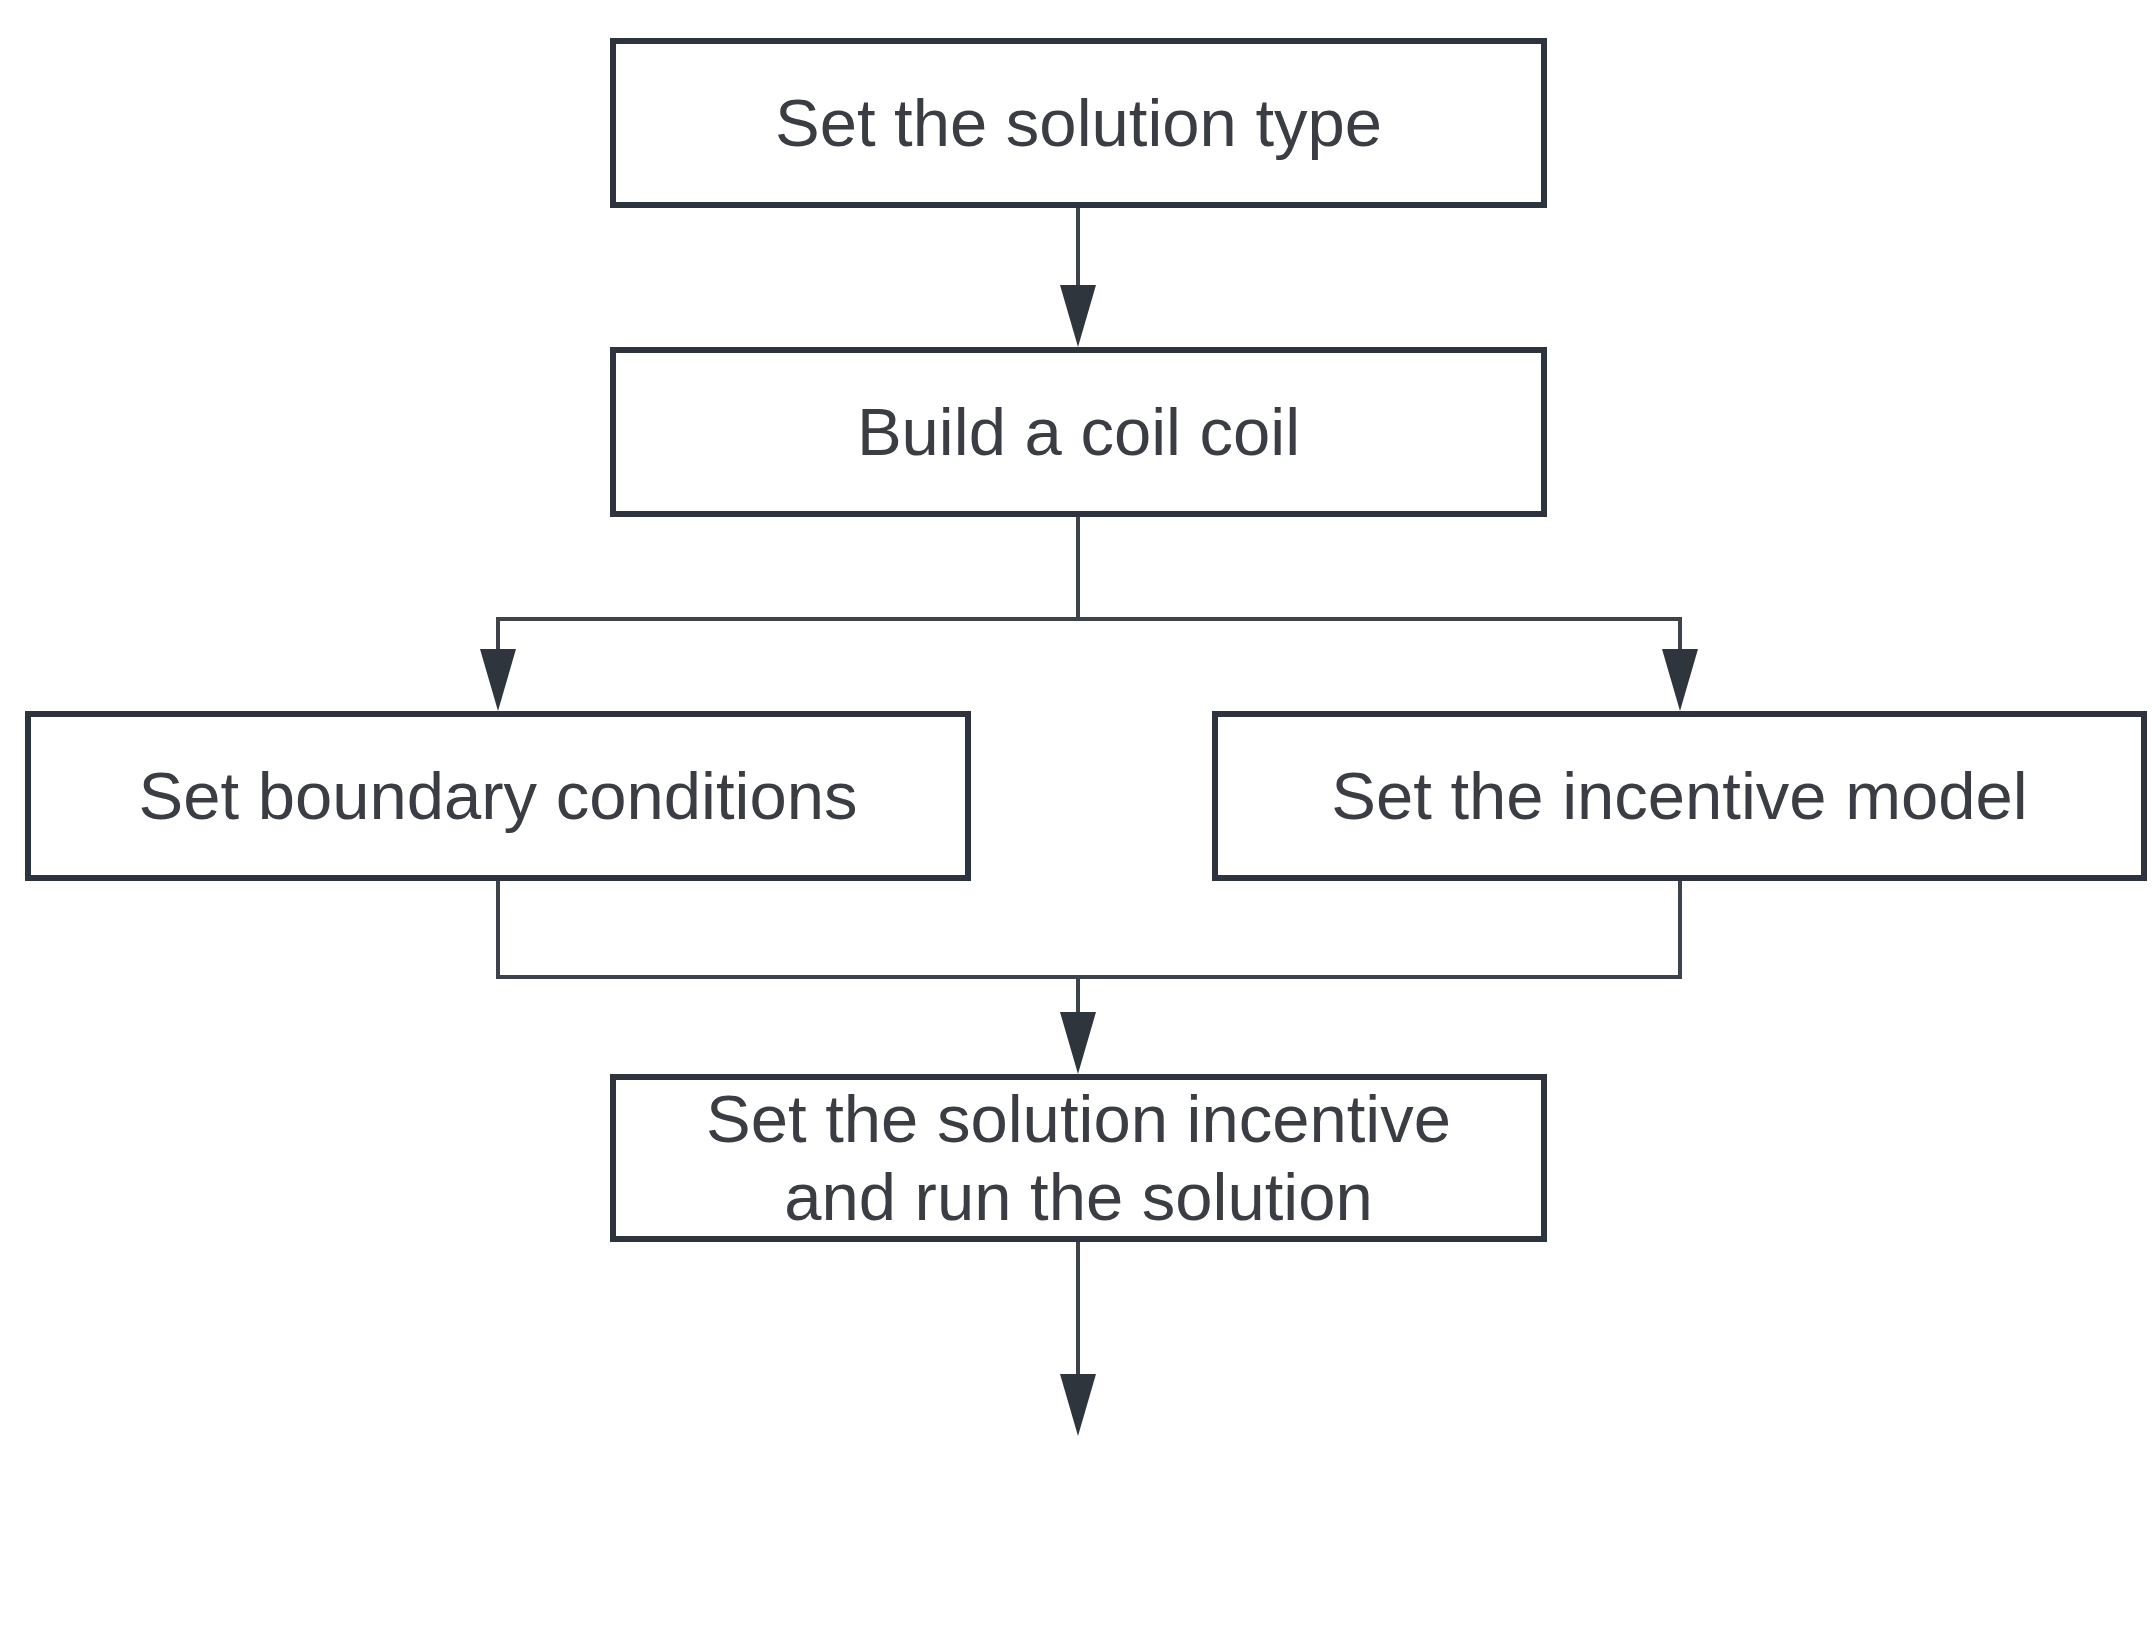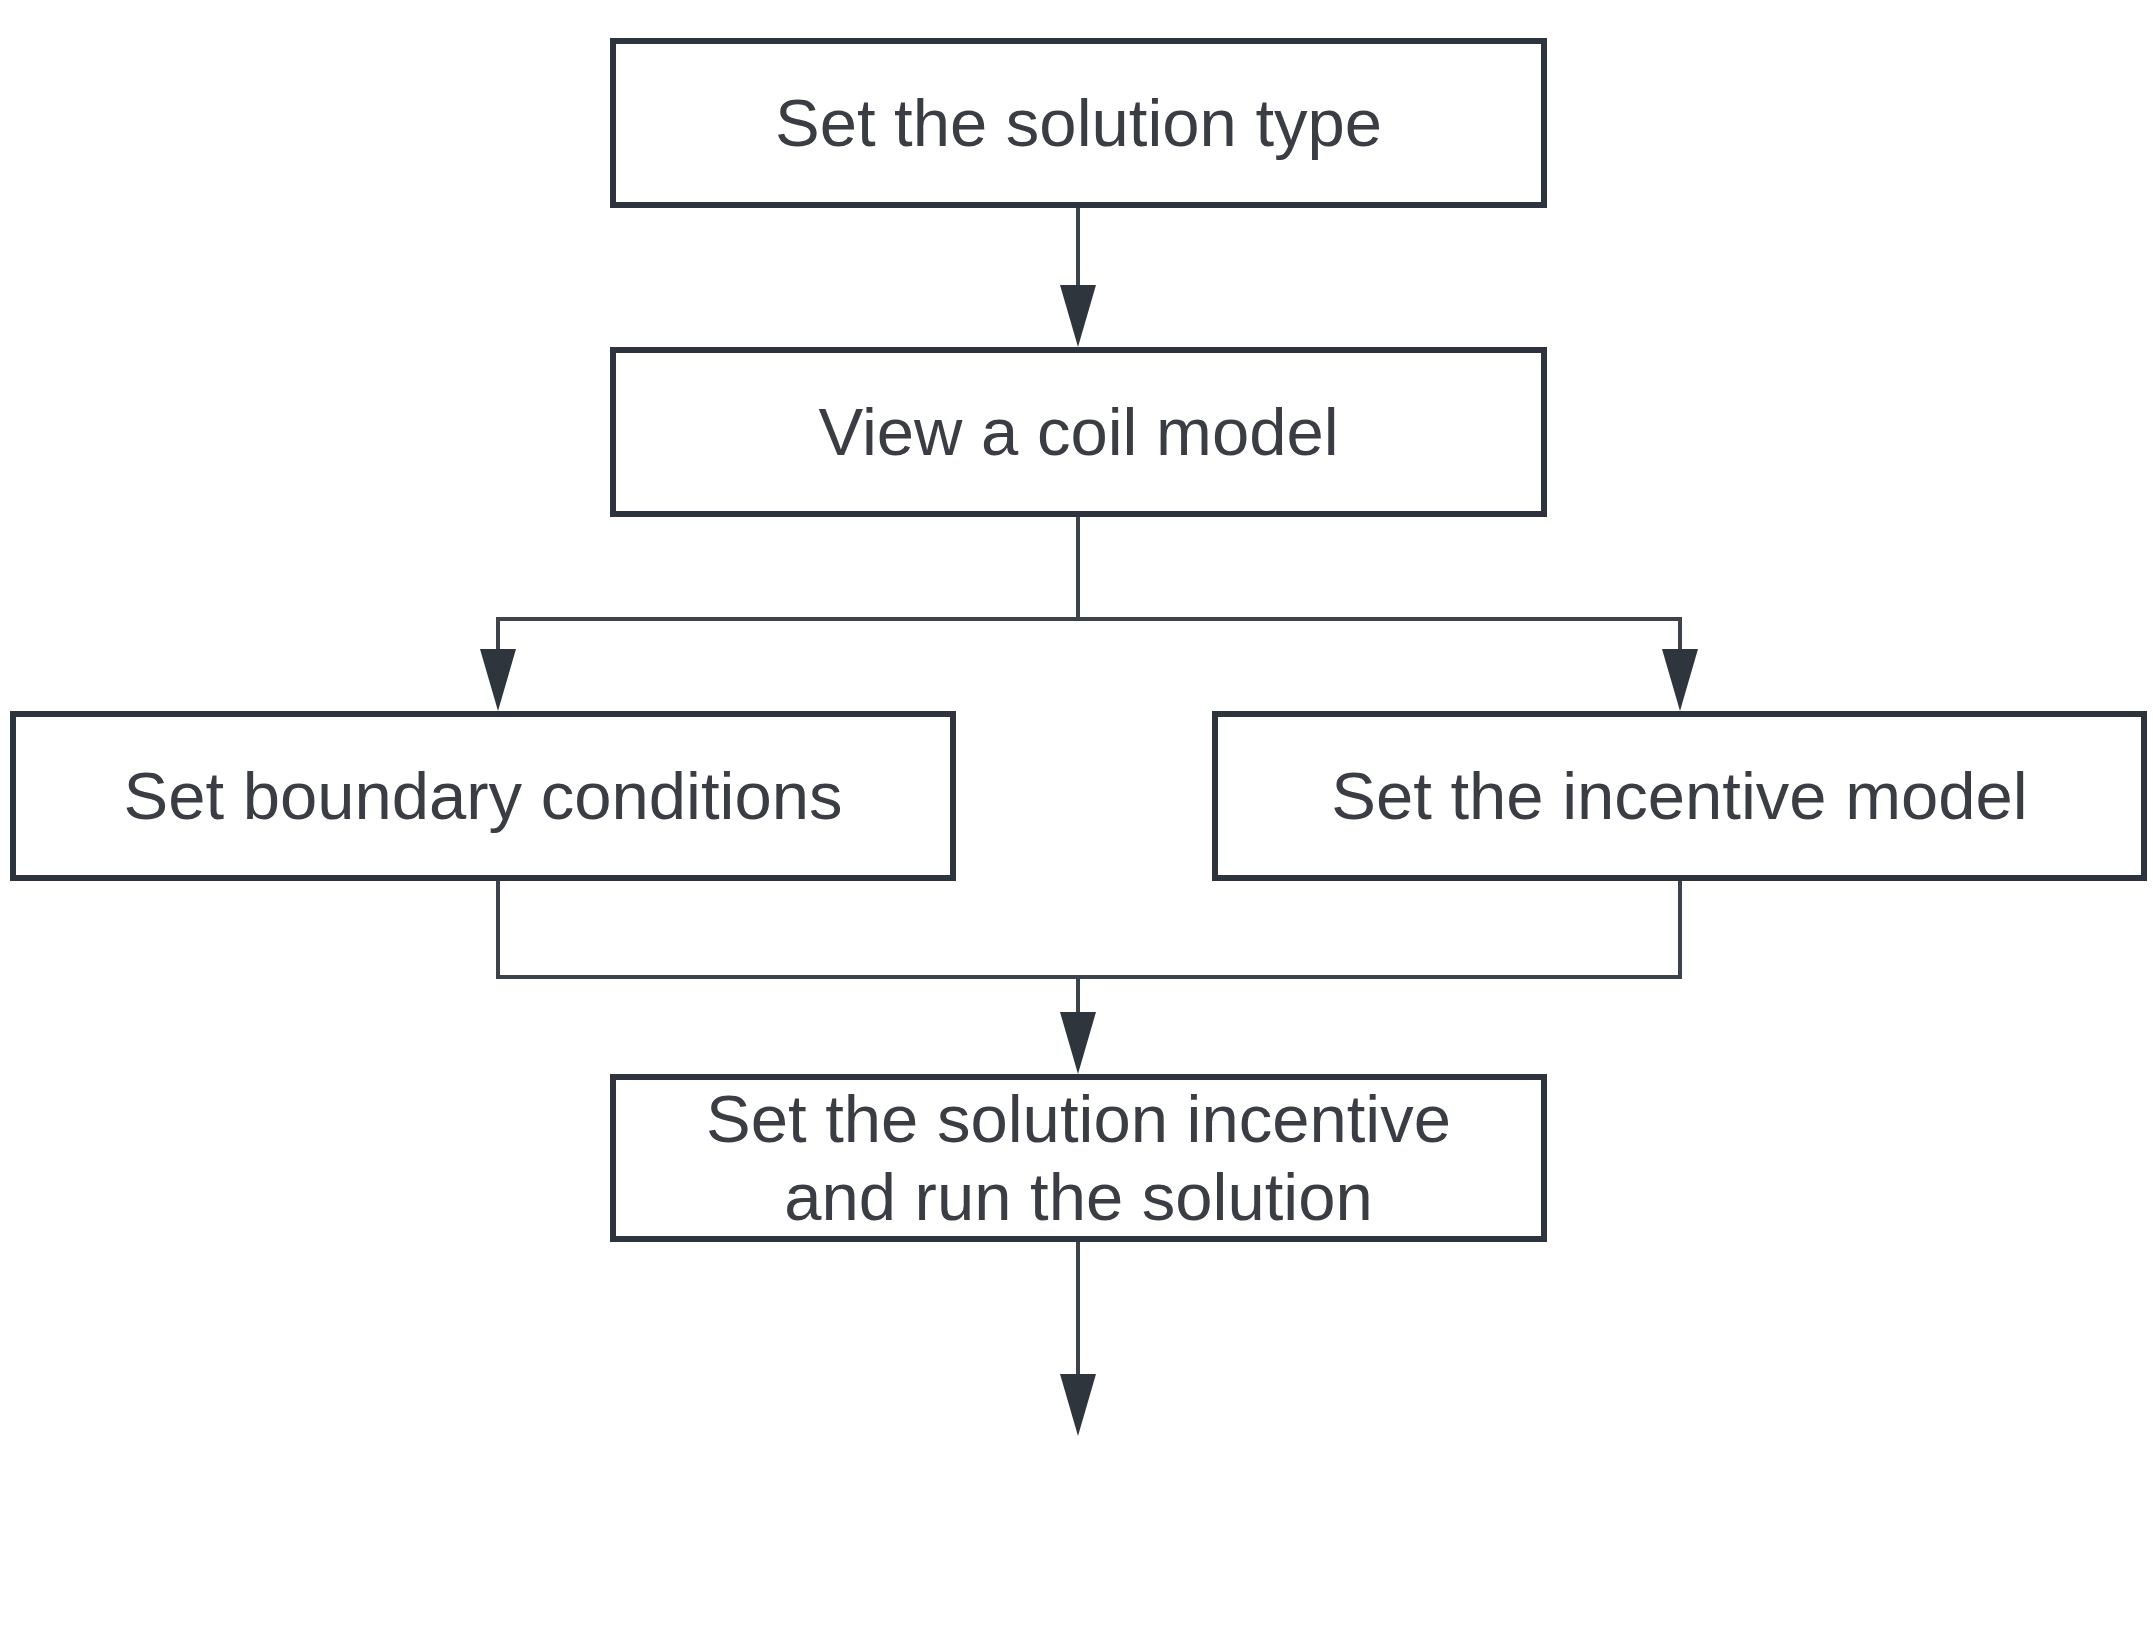--- a/index.html
+++ b/index.html
@@ -57,33 +57,33 @@
 <div class="canvas">
 
   <div class="node" style="left:610px; top:38px; width:937px; height:170px;">
     <span class="label">Set the solution type</span>
   </div>
 
   <div class="vline" style="left:1076px; top:208px; width:4px; height:85px;"></div>
   <div class="arrowhead" style="left:1060px; top:285px;"></div>
 
   <div class="node" style="left:610px; top:347px; width:937px; height:170px;">
-    <span class="label">View a coil model</span>
+    <span class="label">Build a coil coil</span>
   </div>
 
   <div class="vline" style="left:1076px; top:517px; width:4px; height:104px;"></div>
   <div class="hline" style="left:496px; top:617px; width:1186px; height:4px;"></div>
 
   <div class="vline" style="left:496px; top:617px; width:4px; height:45px;"></div>
   <div class="arrowhead" style="left:480px; top:649px;"></div>
 
   <div class="vline" style="left:1678px; top:617px; width:4px; height:45px;"></div>
   <div class="arrowhead" style="left:1662px; top:649px;"></div>
 
-  <div class="node" style="left:10px; top:711px; width:946px; height:170px;text-align:center;">
+  <div class="node" style="left:25px; top:711px; width:946px; height:170px;text-align:center;">
     <span class="label">Set boundary conditions</span>
   </div>
 
   <div class="node" style="left:1212px; top:711px; width:935px; height:170px;">
     <span class="label">Set the incentive model</span>
   </div>
 
   <div class="vline" style="left:496px; top:881px; width:4px; height:98px;"></div>
   <div class="vline" style="left:1678px; top:881px; width:4px; height:98px;"></div>
   <div class="hline" style="left:496px; top:975px; width:1186px; height:4px;"></div>

